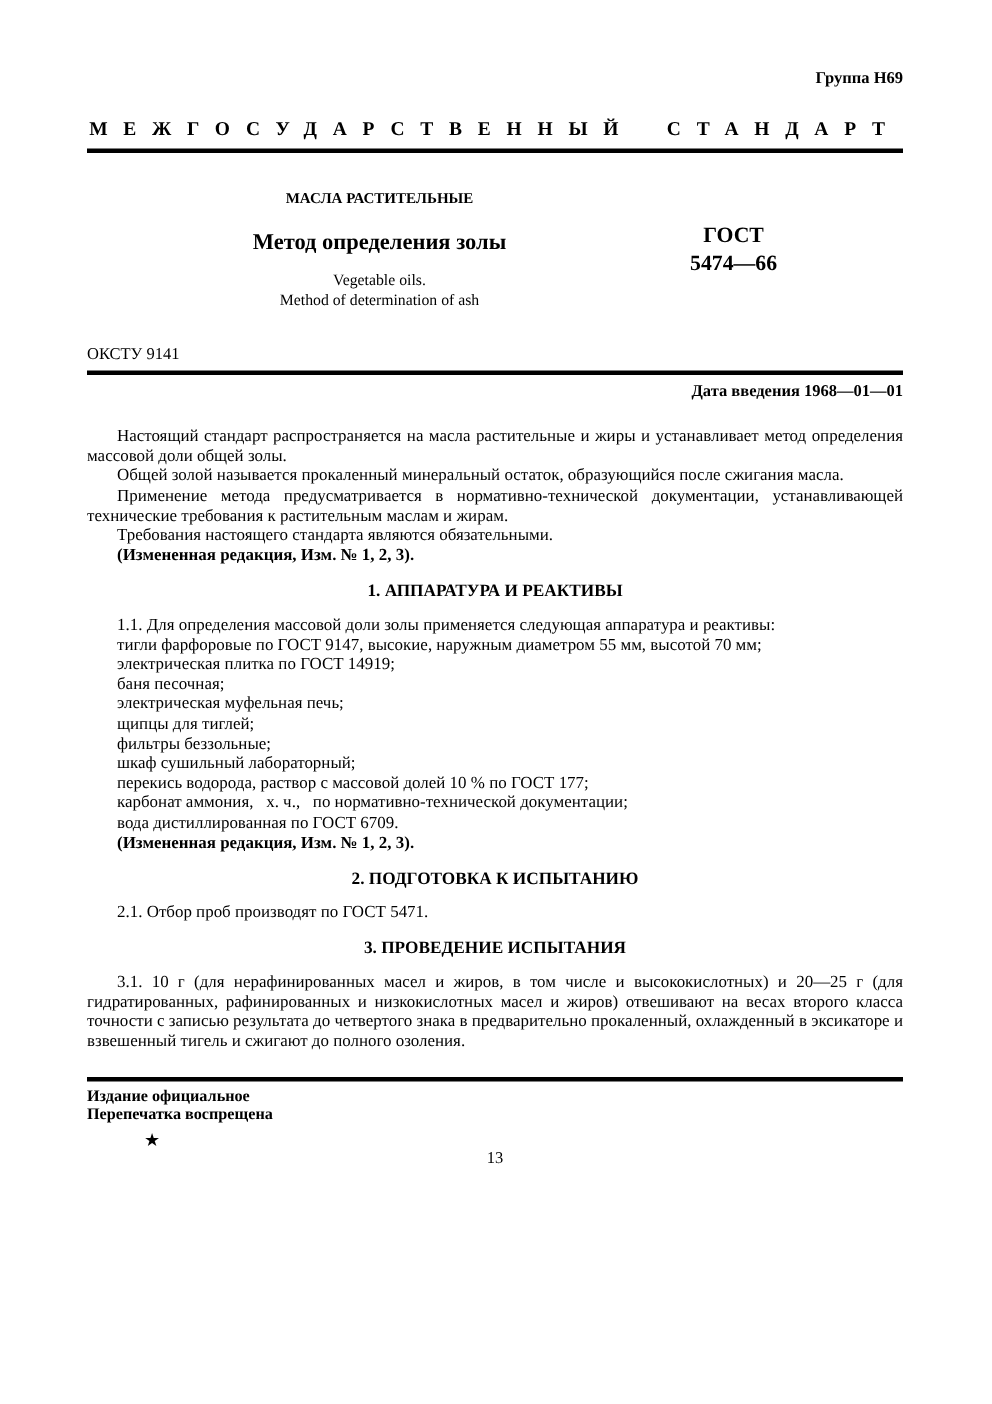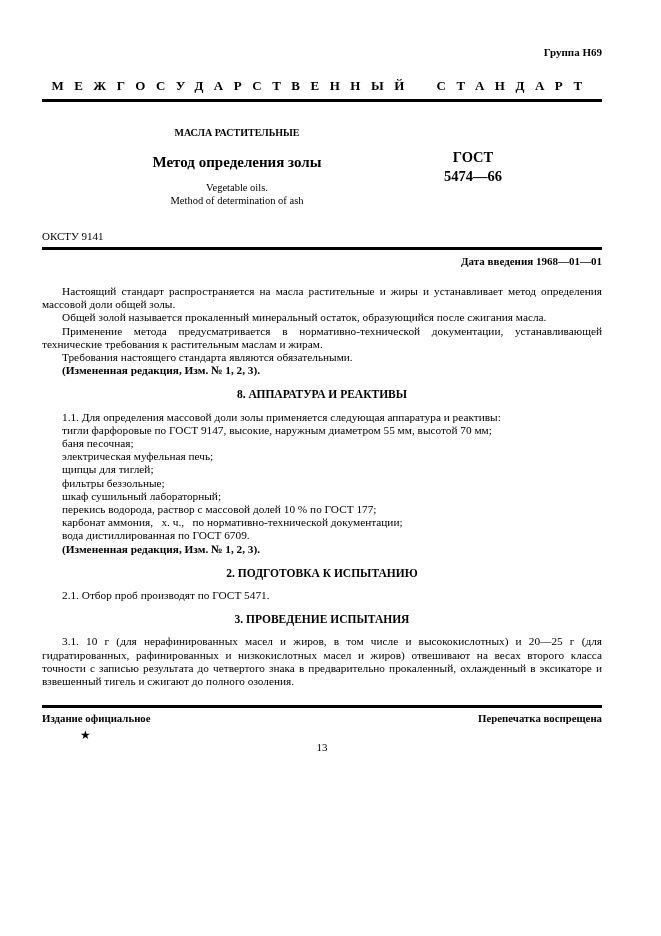--- a/index.html
+++ b/index.html
@@ -6,21 +6,21 @@
   html, body { background: #ffffff; }
   body {
     font-family: "Liberation Serif", "DejaVu Serif", serif;
     color: #000;
     -webkit-font-smoothing: antialiased;
   }
   .page {
     width: 661px;
     height: 936px;
     background: #fff;
-    padding: 46px 59px 0 42px;
+    padding: 46px 59px 0 58px;
     position: relative;
     overflow: hidden;
   }
   .group-label {
     text-align: right;
     font-weight: bold;
     font-size: 11px;
     line-height: 12px;
   }
   .standard-type {
@@ -85,20 +85,21 @@
     margin: 11px 0 9px 0;
     font-size: 11.5px;
   }
   .footer-rule { margin-top: 17px; }
   .footer-row {
     display: flex;
     justify-content: space-between;
     font-weight: bold;
     font-size: 10.8px;
     margin-top: 4px;
+    flex-direction: column;
   }
   .footer-star {
     margin-top: 5px;
     padding-left: 38px;
     font-size: 12px;
     line-height: 12px;
   }
   .page-number {
     text-align: center;
     font-size: 11px;
@@ -136,23 +137,24 @@
   <div class="rule rule-mid"></div>
 
   <div class="effective-date">Дата введения 1968—01—01</div>
 
   <div class="document-body">
       <div class="para">Настоящий стандарт распространяется на масла растительные и жиры и устанавливает метод определения массовой доли общей золы.</div>
       <div class="para">Общей золой называется прокаленный минеральный остаток, образующийся после сжигания масла.</div>
       <div class="para">Применение метода предусматривается в нормативно-технической документации, устанавливающей технические требования к растительным маслам и жирам.</div>
       <div class="para">Требования настоящего стандарта являются обязательными.</div>
       <div class="bold-note">(Измененная редакция, Изм. № 1, 2, 3).</div>
-      <div class="section-heading">8. АППАРАТУРА И РЕАКТИВЫ</div>
+      <div class="section-heading">1. АППАРАТУРА И РЕАКТИВЫ</div>
       <div class="para">1.1. Для определения массовой доли золы применяется следующая аппаратура и реактивы:</div>
       <div class="para">тигли фарфоровые по ГОСТ 9147, высокие, наружным диаметром 55 мм, высотой 70 мм;</div>
+      <div class="para">электрическая плитка по ГОСТ 14919;</div>
       <div class="para">баня песочная;</div>
       <div class="para">электрическая муфельная печь;</div>
       <div class="para">щипцы для тиглей;</div>
       <div class="para">фильтры беззольные;</div>
       <div class="para">шкаф сушильный лабораторный;</div>
       <div class="para">перекись водорода, раствор с массовой долей 10 % по ГОСТ 177;</div>
       <div class="para">карбонат аммония,  х. ч.,  по нормативно-технической документации;</div>
       <div class="para">вода дистиллированная по ГОСТ 6709.</div>
       <div class="bold-note">(Измененная редакция, Изм. № 1, 2, 3).</div>
       <div class="section-heading">2. ПОДГОТОВКА К ИСПЫТАНИЮ</div>

